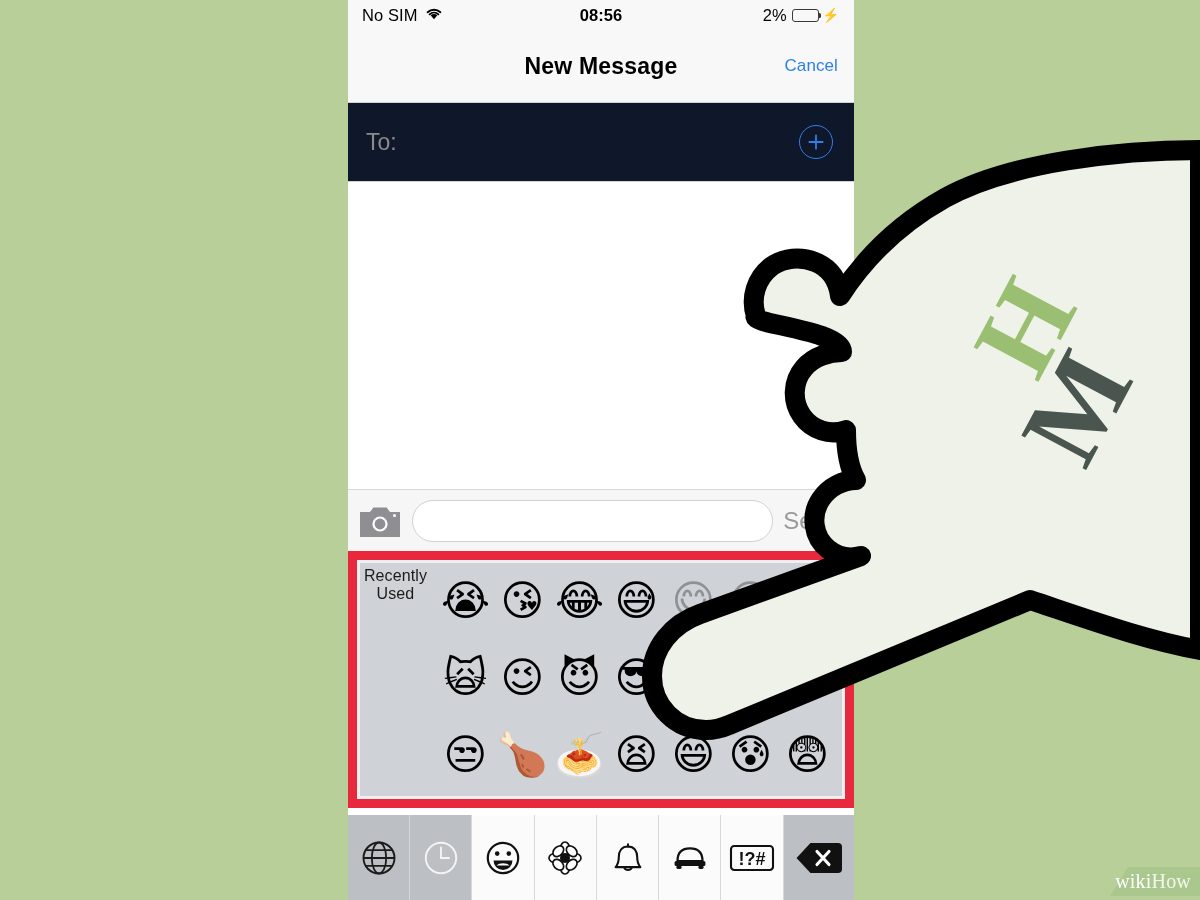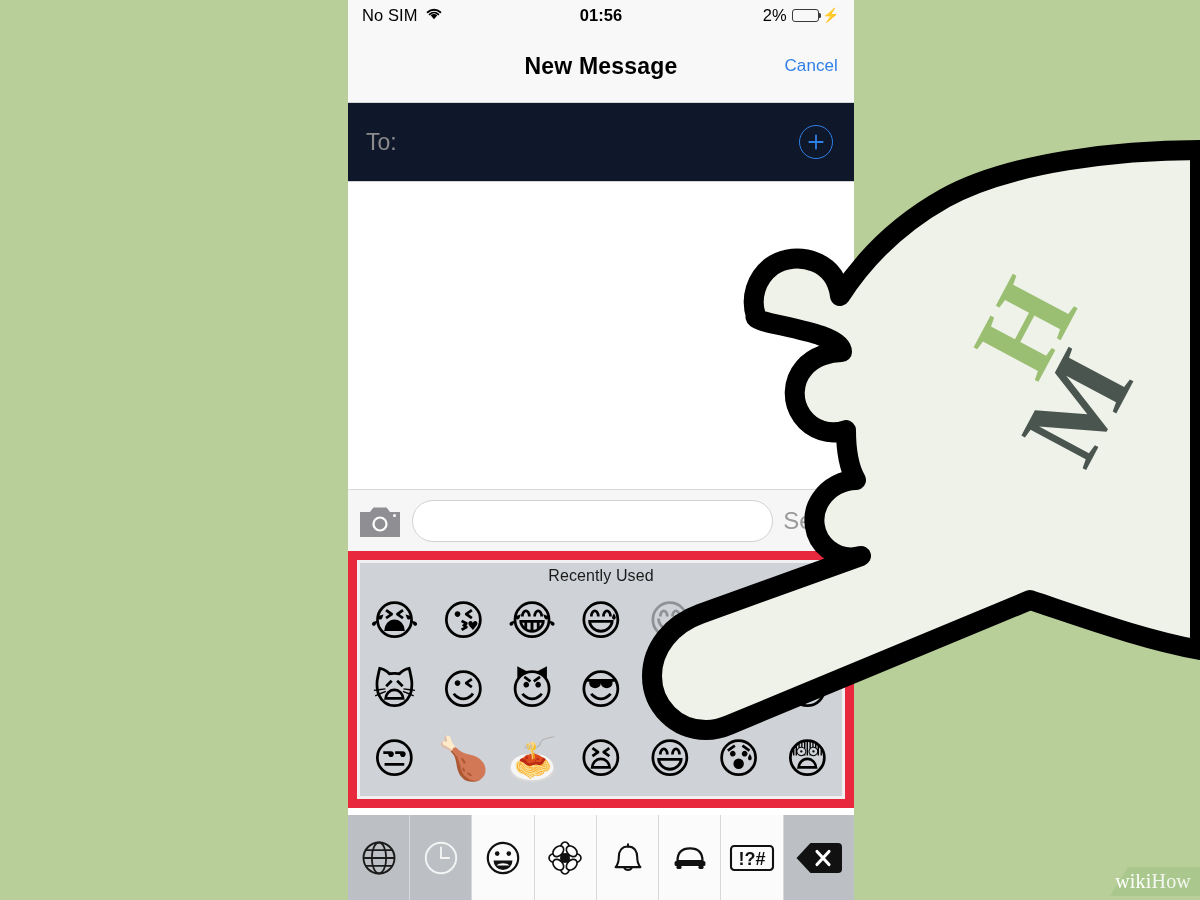--- a/index.html
+++ b/index.html
@@ -104,21 +104,21 @@
   
   .redbox {
     position:absolute; left:0; top:551px; width:506px; height:257px;
     border:9px solid #e8283c;
     background:#f6f6f6;
   }
   .emoji-panel {
     width:100%; height:100%;
     background:#cfd2d7;
     border:3px solid #f0f0f2;
-    display:flex; flex-direction:column;
+    display:flex; flex-direction:row;
   }
   .recently-used {
     text-align:center; font-size:16px; color:#1b1b1b;
     padding-top:4px; padding-bottom:1px; letter-spacing:0.1px;
   }
   .emoji-grid {
     flex:1; display:flex; flex-direction:column;
     justify-content:space-around;
     padding:0 6px 3px 6px;
   }
@@ -172,21 +172,21 @@
     <div class="sb-left">
       <span class="sb-carrier">No SIM</span>
       <span class="wifi-ico">
         <svg width="18" height="13" viewBox="0 0 18 13">
           <path d="M9 12.3 L5.6 8.3 a5.3 5.3 0 0 1 6.8 0 Z" fill="#000"></path>
           <path d="M2.6 5.2 a9.6 9.6 0 0 1 12.8 0" stroke="#000" stroke-width="1.9" fill="none" stroke-linecap="round"></path>
           <path d="M4.6 7.4 a6.6 6.6 0 0 1 8.8 0" stroke="#000" stroke-width="1.8" fill="none" stroke-linecap="round"></path>
         </svg>
       </span>
     </div>
-    <div class="sb-time">01:56</div>
+    <div class="sb-time">08:56</div>
     <div class="sb-right">
       <span class="sb-batt-pct">2%</span>
       <span class="batt">
         <span class="batt-fill" style="width: 88%;"></span>
       </span>
       <span class="bolt">⚡</span>
     </div>
   </div>
 
   <div class="navbar">

